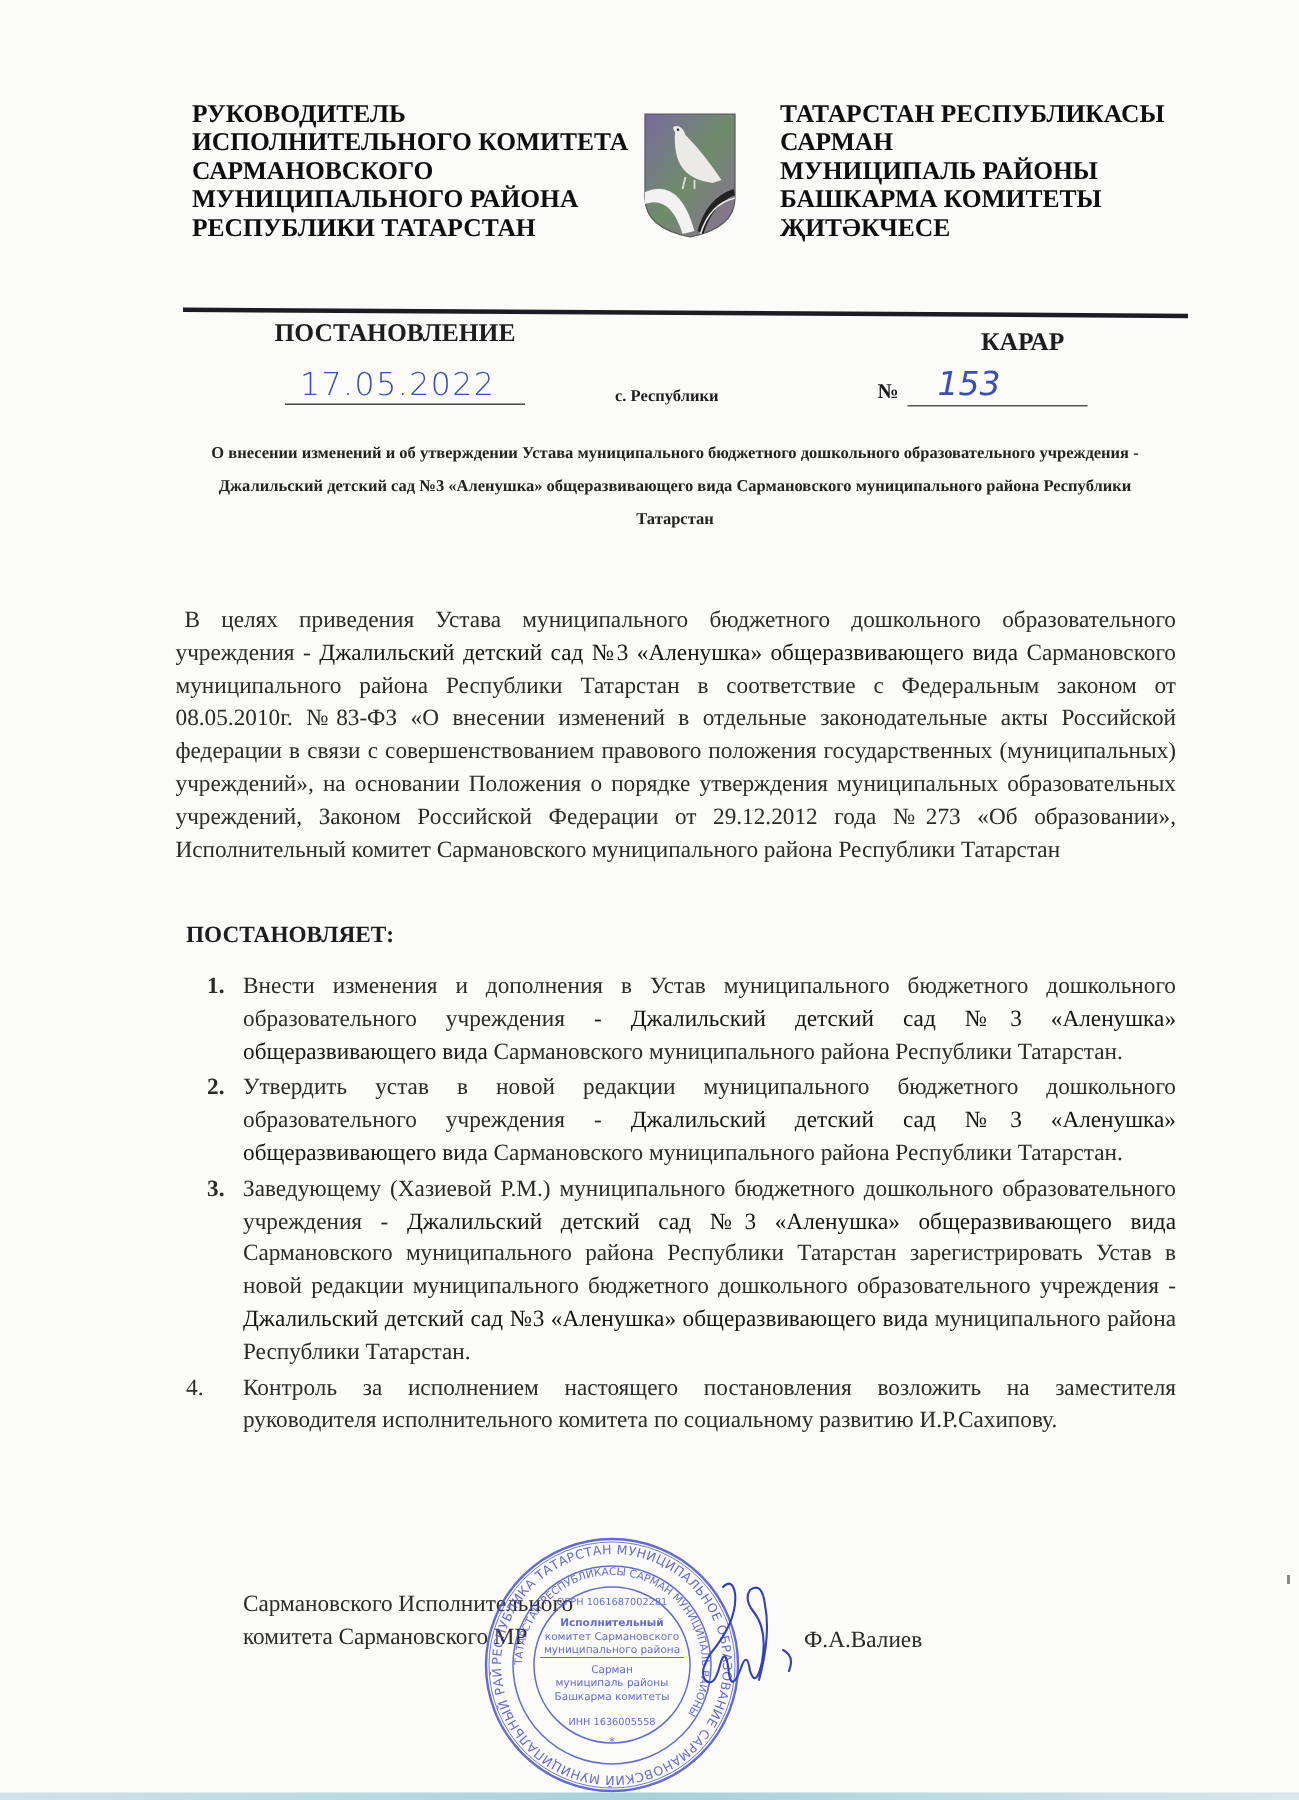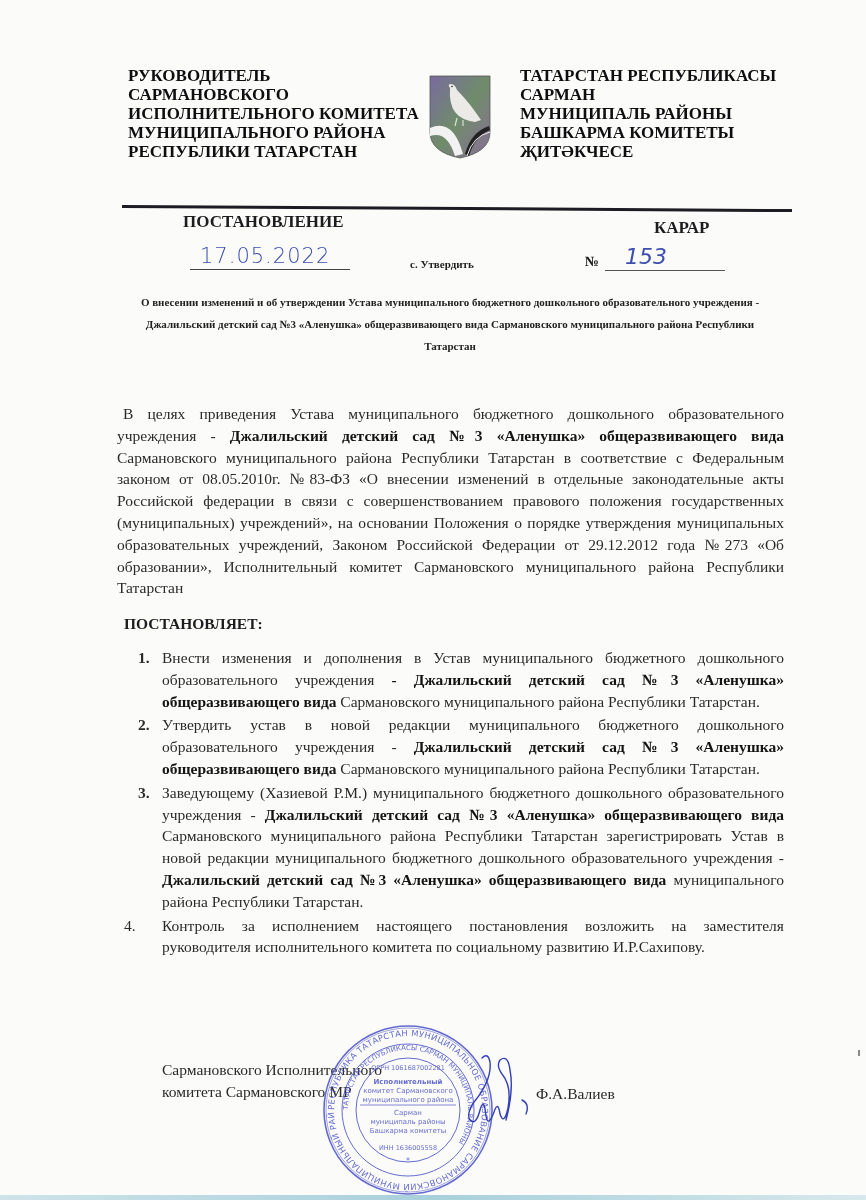--- a/index.html
+++ b/index.html
@@ -37,21 +37,21 @@
   }
   .doc-title {
     position: absolute; left: 135px; top: 291px; width: 630px; text-align: center;
     font-weight: bold; font-size: 11px; line-height: 22px; color: #222;
   }
   .para {
     position: absolute; left: 117px; top: 403px; width: 667px;
     font-size: 15.5px; line-height: 21.8px; text-align: justify; color: #2a2a2a;
   }
   .para .indent { display: inline-block; width: 6px; }
-  b { font-weight: bold; color: #141414; }
+  b { font-weight: normal; color: #141414; }
   .resolves { position: absolute; left: 124px; top: 615px; font-weight: bold; font-size: 15.5px; }
   ol.items {
     position: absolute; left: 120px; top: 647px; width: 664px; margin: 0; padding: 0; list-style: none;
   }
   ol.items li {
     position: relative; padding-left: 42px; font-size: 15.5px; line-height: 21.8px;
     text-align: justify; color: #2a2a2a; margin-bottom: 2px;
   }
   ol.items li .n { position: absolute; left: 18px; top: 0; font-weight: bold; }
   ol.items li .n.plain { font-weight: normal; left: 4px; }
@@ -61,22 +61,22 @@
   .stamp { position: absolute; left: 320px; top: 1022px; width: 176px; height: 176px; opacity: 0.85; }
   .signature { position: absolute; left: 430px; top: 1050px; width: 110px; height: 80px; }
   .bottom-strip { position: absolute; left: 0; top: 1195px; width: 866px; height: 5px; background: linear-gradient(90deg,#cfe3ea,#a8d0db,#d8e8ec); }
   .speck { position: absolute; left: 858px; top: 1050px; width: 2px; height: 6px; background:#888; }
 </style>
 </head>
 <body>
 
 <div class="hdr-left">
   <div>РУКОВОДИТЕЛЬ</div>
+  <div>ИСПОЛНИТЕЛЬНОГО КОМИТЕТА</div>
   <div>САРМАНОВСКОГО</div>
-  <div>ИСПОЛНИТЕЛЬНОГО КОМИТЕТА</div>
   <div>МУНИЦИПАЛЬНОГО РАЙОНА</div>
   <div>РЕСПУБЛИКИ ТАТАРСТАН</div>
 </div>
 
 <svg class="emblem" viewBox="0 0 70 88">
   <defs>
     <linearGradient id="eg" x1="0" y1="0" x2="1" y2="1">
       <stop offset="0" stop-color="#7a6aa0"></stop>
       <stop offset="0.5" stop-color="#6f8c6a"></stop>
       <stop offset="1" stop-color="#8a6f98"></stop>
@@ -99,21 +99,21 @@
   <div>ҖИТӘКЧЕСЕ</div>
 </div>
 
 <div class="rule"></div>
 
 <div class="title-ru">ПОСТАНОВЛЕНИЕ</div>
 <div class="title-tt">КАРАР</div>
 
 <div class="date-hand">17.05.2022</div>
 <div class="date-line"></div>
-<div class="place">с. Утвердить</div>
+<div class="place">с. Республики</div>
 <div class="num-sign">№</div>
 <div class="num-hand">153</div>
 <div class="num-line"></div>
 
 <div class="doc-title">О внесении изменений и об утверждении Устава муниципального бюджетного дошкольного образовательного учреждения - Джалильский детский сад №3 «Аленушка» общеразвивающего вида Сармановского муниципального района Республики Татарстан</div>
 
 <div class="para"><span class="indent"></span><span>В целях приведения Устава муниципального бюджетного дошкольного образовательного учреждения - </span><b>Джалильский детский сад №3 «Аленушка» общеразвивающего вида</b><span> Сармановского муниципального района Республики Татарстан в соответствие с Федеральным законом от 08.05.2010г. №83-ФЗ «О внесении изменений в отдельные законодательные акты Российской федерации в связи с совершенствованием правового положения государственных (муниципальных) учреждений», на основании Положения о порядке утверждения муниципальных образовательных учреждений, Законом Российской Федерации от 29.12.2012 года №273 «Об образовании», Исполнительный комитет Сармановского муниципального района Республики Татарстан</span></div>
 
 <div class="resolves">ПОСТАНОВЛЯЕТ:</div>
 

